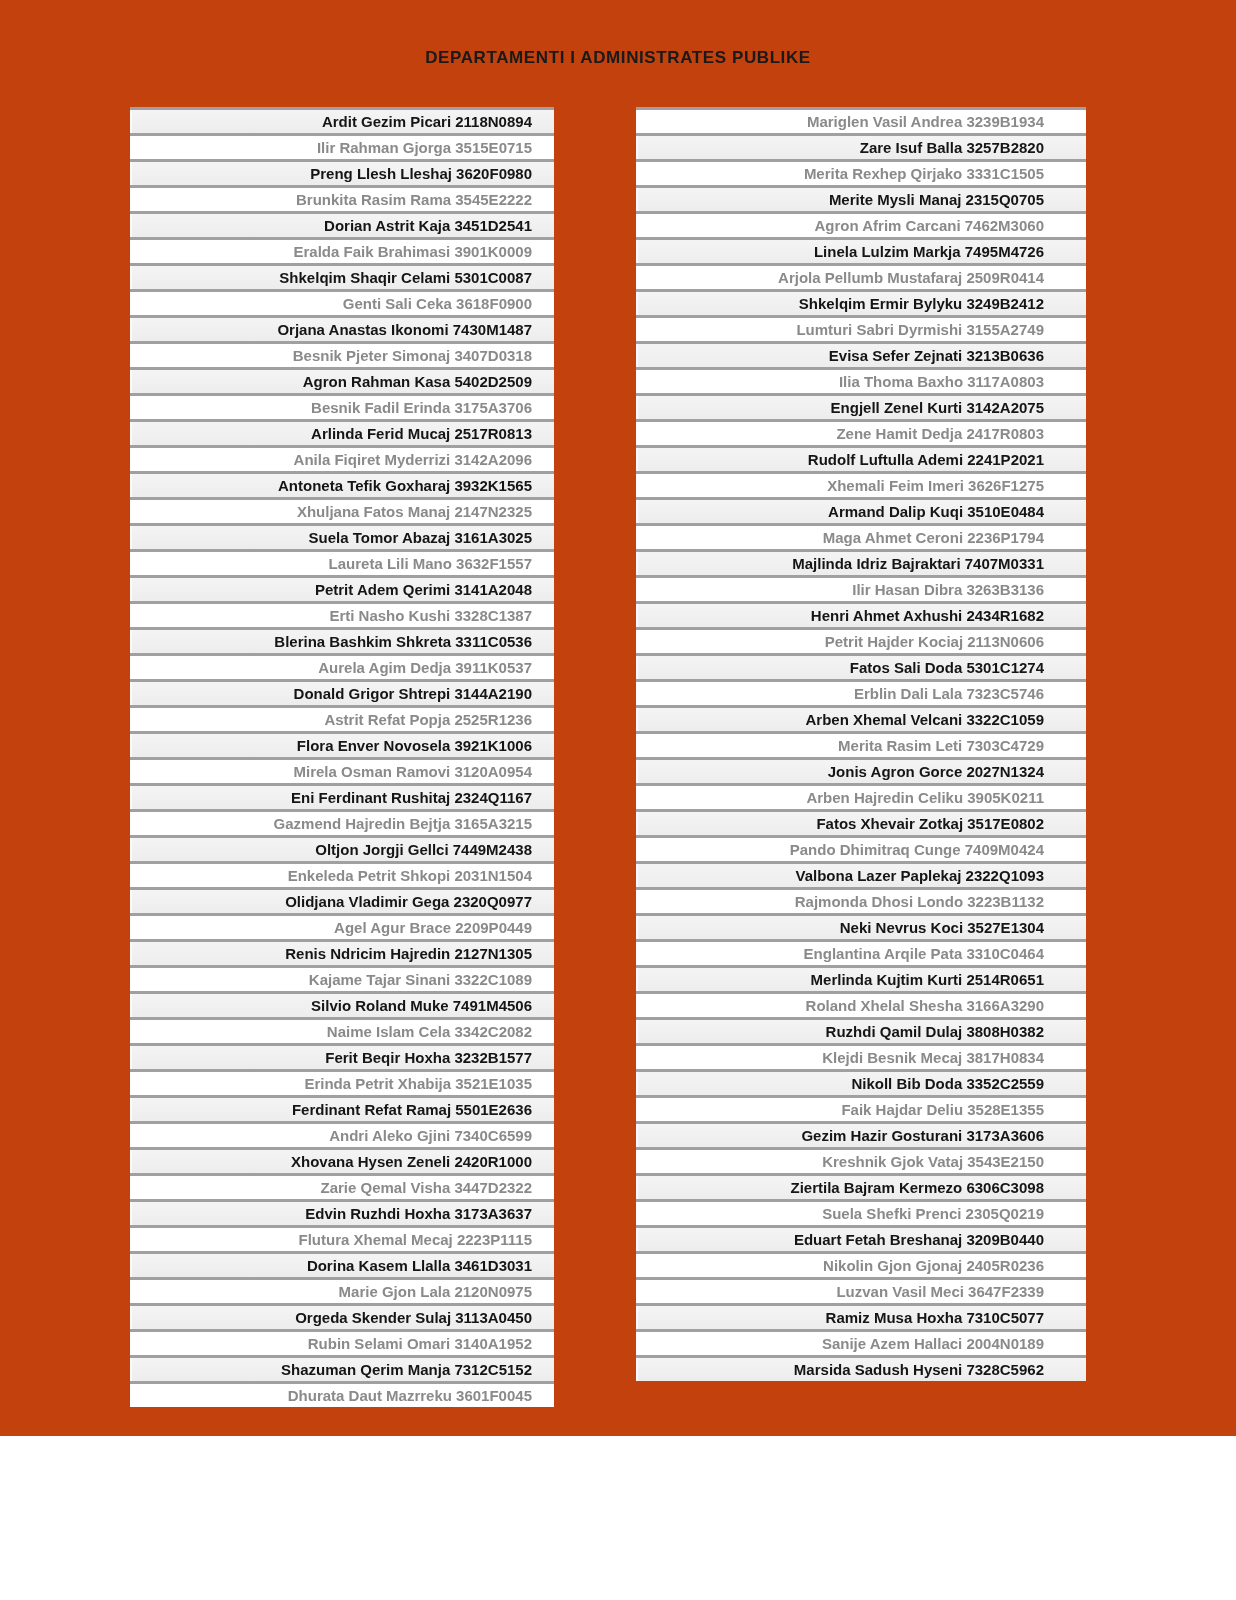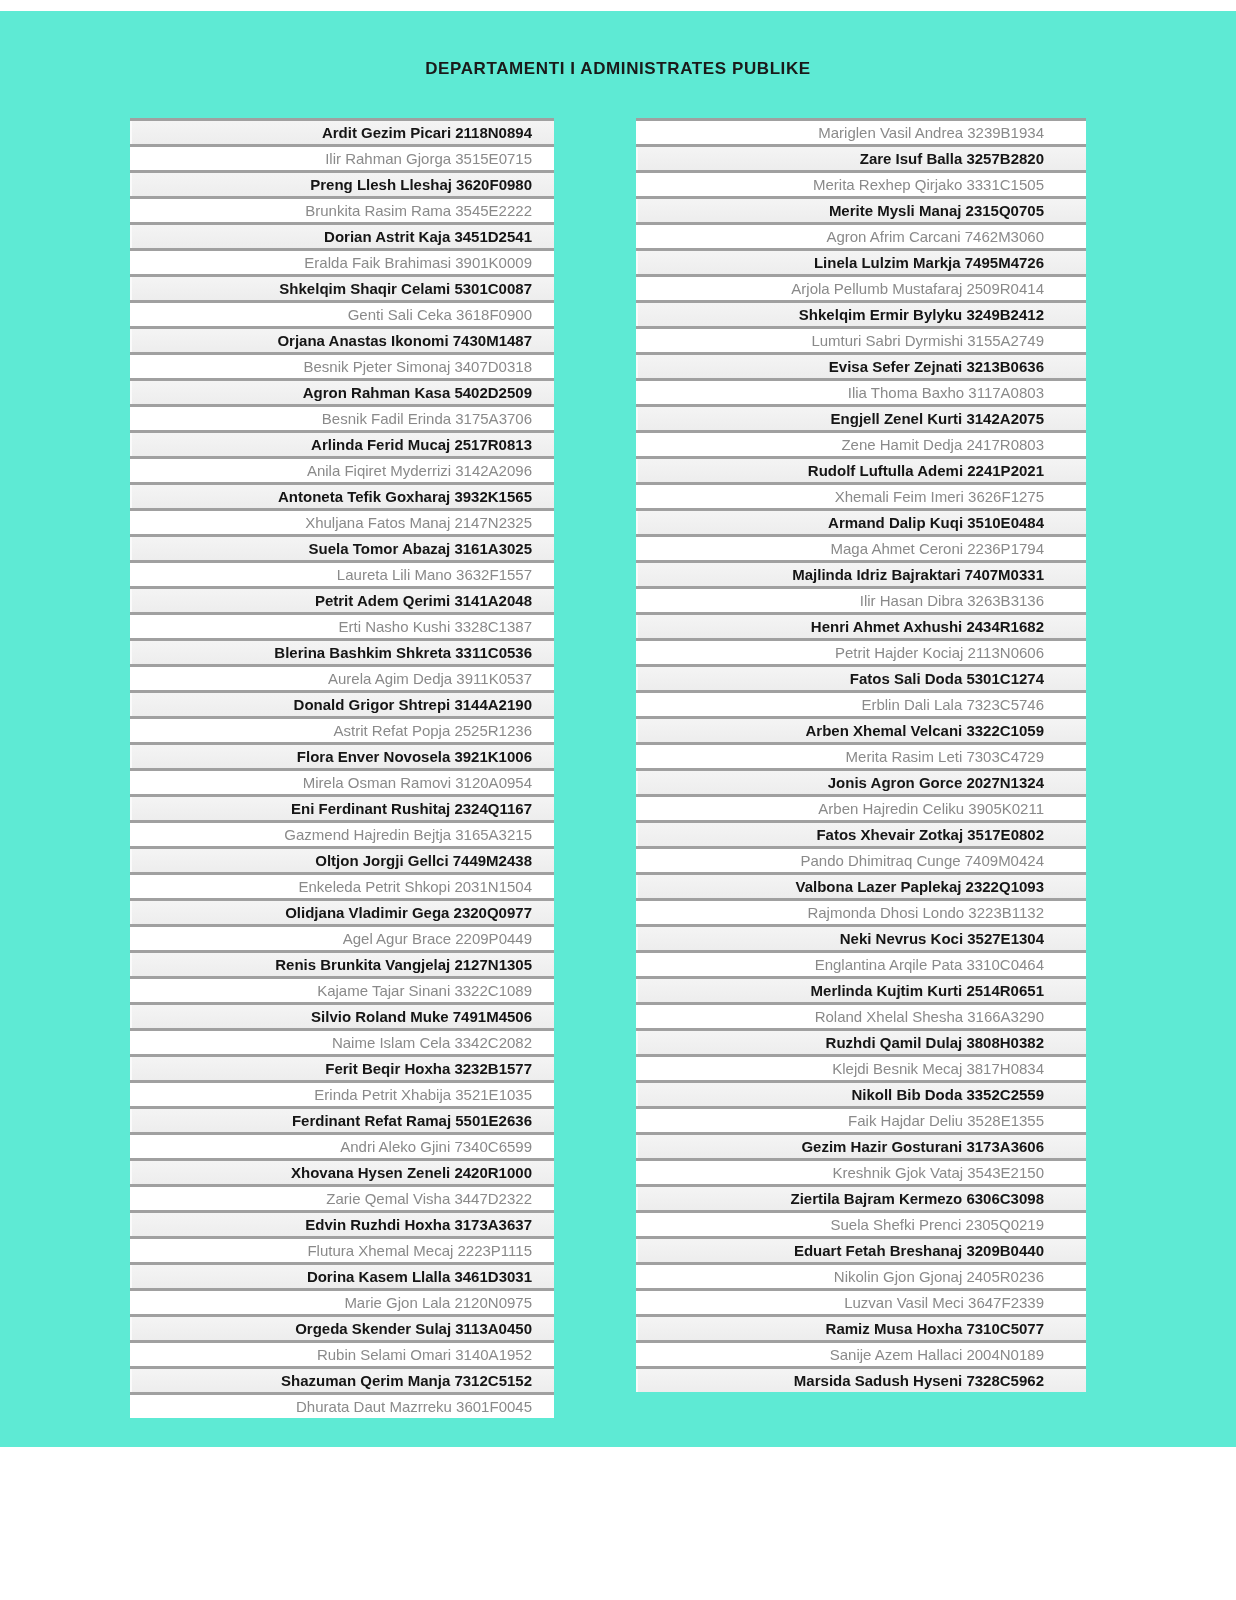--- a/index.html
+++ b/index.html
@@ -1,22 +1,21 @@
 <!DOCTYPE html>
 <html style="--row-shaded-bg: #ededed; --row-divider: #a0a0a0; --text-emphasis: #151515; --text-muted: #8a8a8a;"><head>
 <meta charset="utf-8">
 <style>
   html,body { margin:0; padding:0; }
   .page {
     position:relative;
     width:1236px; height:1436px;
-    background:#5eead4;
+    background:#c2410c;
     font-family:"Liberation Sans", sans-serif;
     overflow:hidden;
-    margin-top:11px;
   }
   .doc-title {
     position:absolute;
     top:48px; left:0; width:100%;
     text-align:center;
     font-size:17px;
     font-weight:bold;
     letter-spacing:0.6px;
     color:#1a1a1a;
   }
@@ -42,21 +41,21 @@
   .col.right .row { padding-right:42px; }
   .row-bold {
     background:linear-gradient(#f4f4f4, var(--row-shaded-bg, #ededed));
     box-shadow:inset 2px 0 0 #fafafa;
     color:var(--text-emphasis, #151515);
     font-weight:bold;
   }
   .row-light {
     background:#ffffff;
     color:var(--text-muted, #8a8a8a);
-    font-weight:normal;
+    font-weight:bold;
   }
   .footer {
     position:absolute;
     top:1504px; left:0; width:100%;
     text-align:center;
     font-size:12.5px;
     font-weight:bold;
     letter-spacing:0.3px;
     line-height:1.8;
     color:#222222;
@@ -97,21 +96,21 @@
         <div class="row row-bold">Donald Grigor Shtrepi 3144A2190</div>
         <div class="row row-light">Astrit Refat Popja 2525R1236</div>
         <div class="row row-bold">Flora Enver Novosela 3921K1006</div>
         <div class="row row-light">Mirela Osman Ramovi 3120A0954</div>
         <div class="row row-bold">Eni Ferdinant Rushitaj 2324Q1167</div>
         <div class="row row-light">Gazmend Hajredin Bejtja 3165A3215</div>
         <div class="row row-bold">Oltjon Jorgji Gellci 7449M2438</div>
         <div class="row row-light">Enkeleda Petrit Shkopi 2031N1504</div>
         <div class="row row-bold">Olidjana Vladimir Gega 2320Q0977</div>
         <div class="row row-light">Agel Agur Brace 2209P0449</div>
-        <div class="row row-bold">Renis Brunkita Vangjelaj 2127N1305</div>
+        <div class="row row-bold">Renis Ndricim Hajredin 2127N1305</div>
         <div class="row row-light">Kajame Tajar Sinani 3322C1089</div>
         <div class="row row-bold">Silvio Roland Muke 7491M4506</div>
         <div class="row row-light">Naime Islam Cela 3342C2082</div>
         <div class="row row-bold">Ferit Beqir Hoxha 3232B1577</div>
         <div class="row row-light">Erinda Petrit Xhabija 3521E1035</div>
         <div class="row row-bold">Ferdinant Refat Ramaj 5501E2636</div>
         <div class="row row-light">Andri Aleko Gjini 7340C6599</div>
         <div class="row row-bold">Xhovana Hysen Zeneli 2420R1000</div>
         <div class="row row-light">Zarie Qemal Visha 3447D2322</div>
         <div class="row row-bold">Edvin Ruzhdi Hoxha 3173A3637</div>

